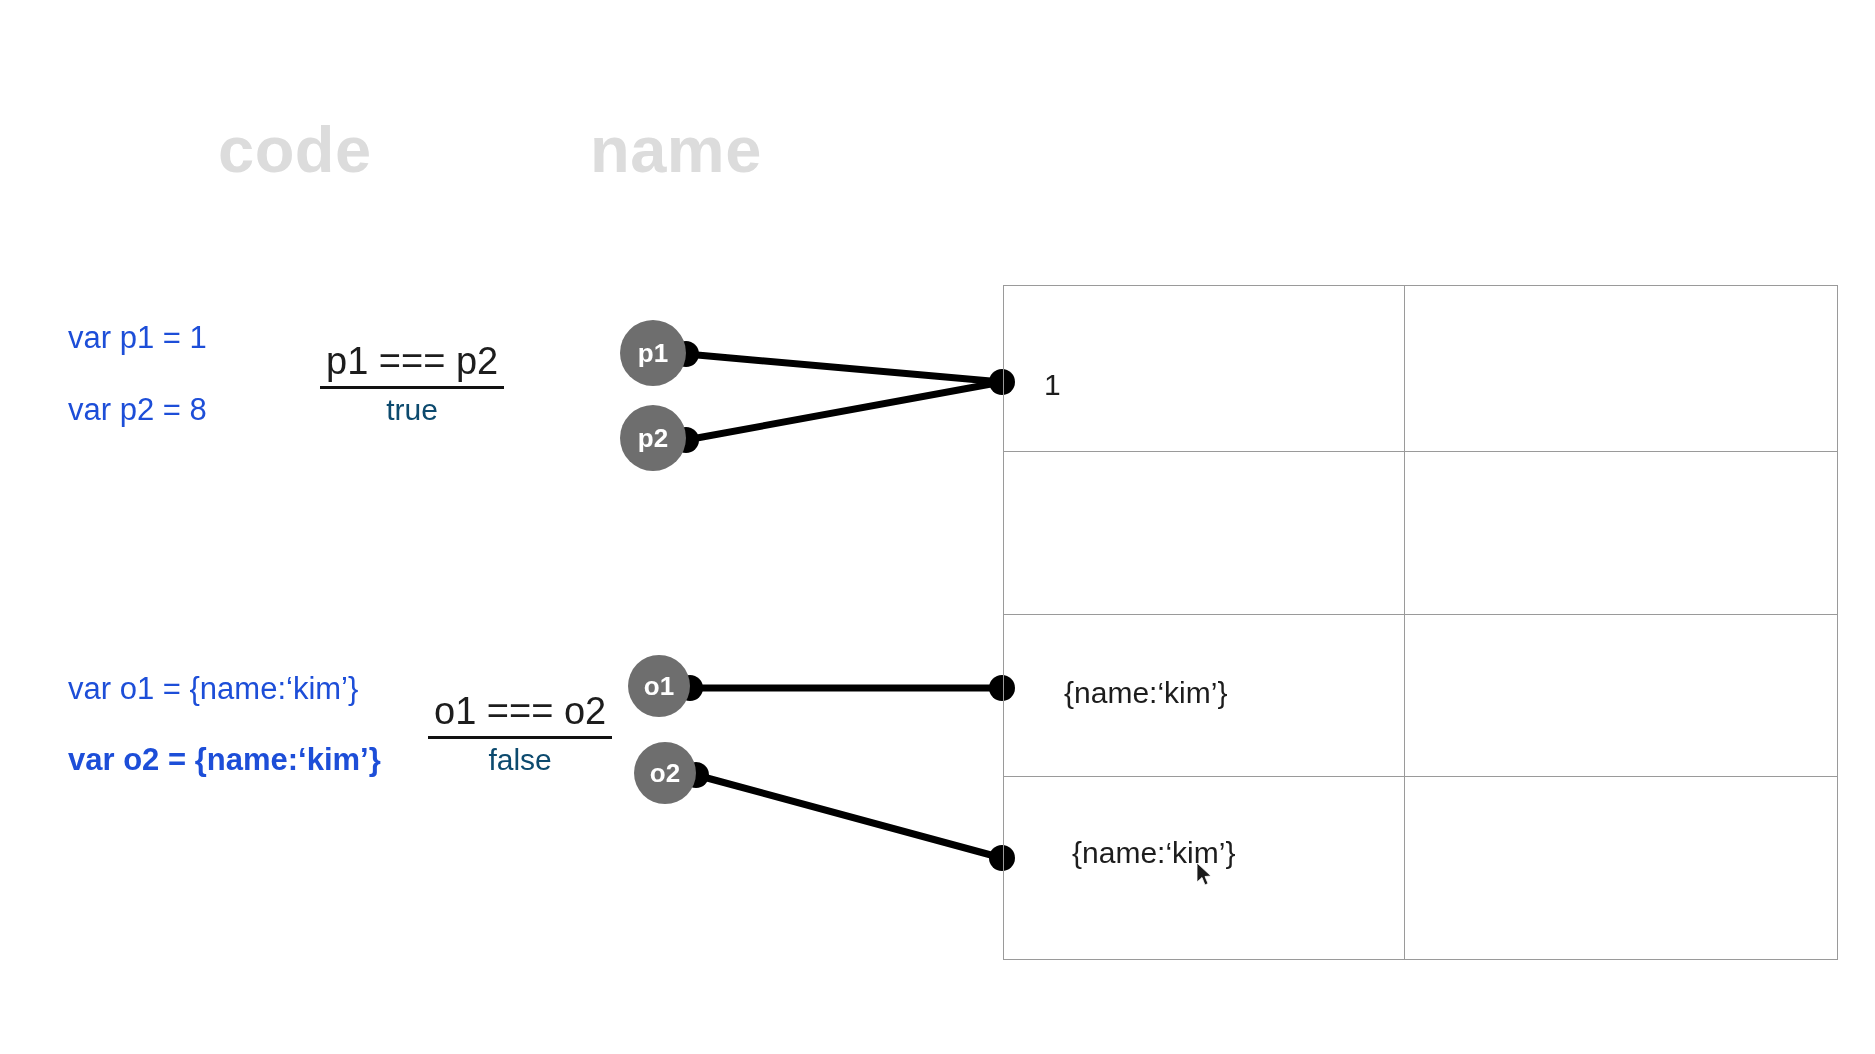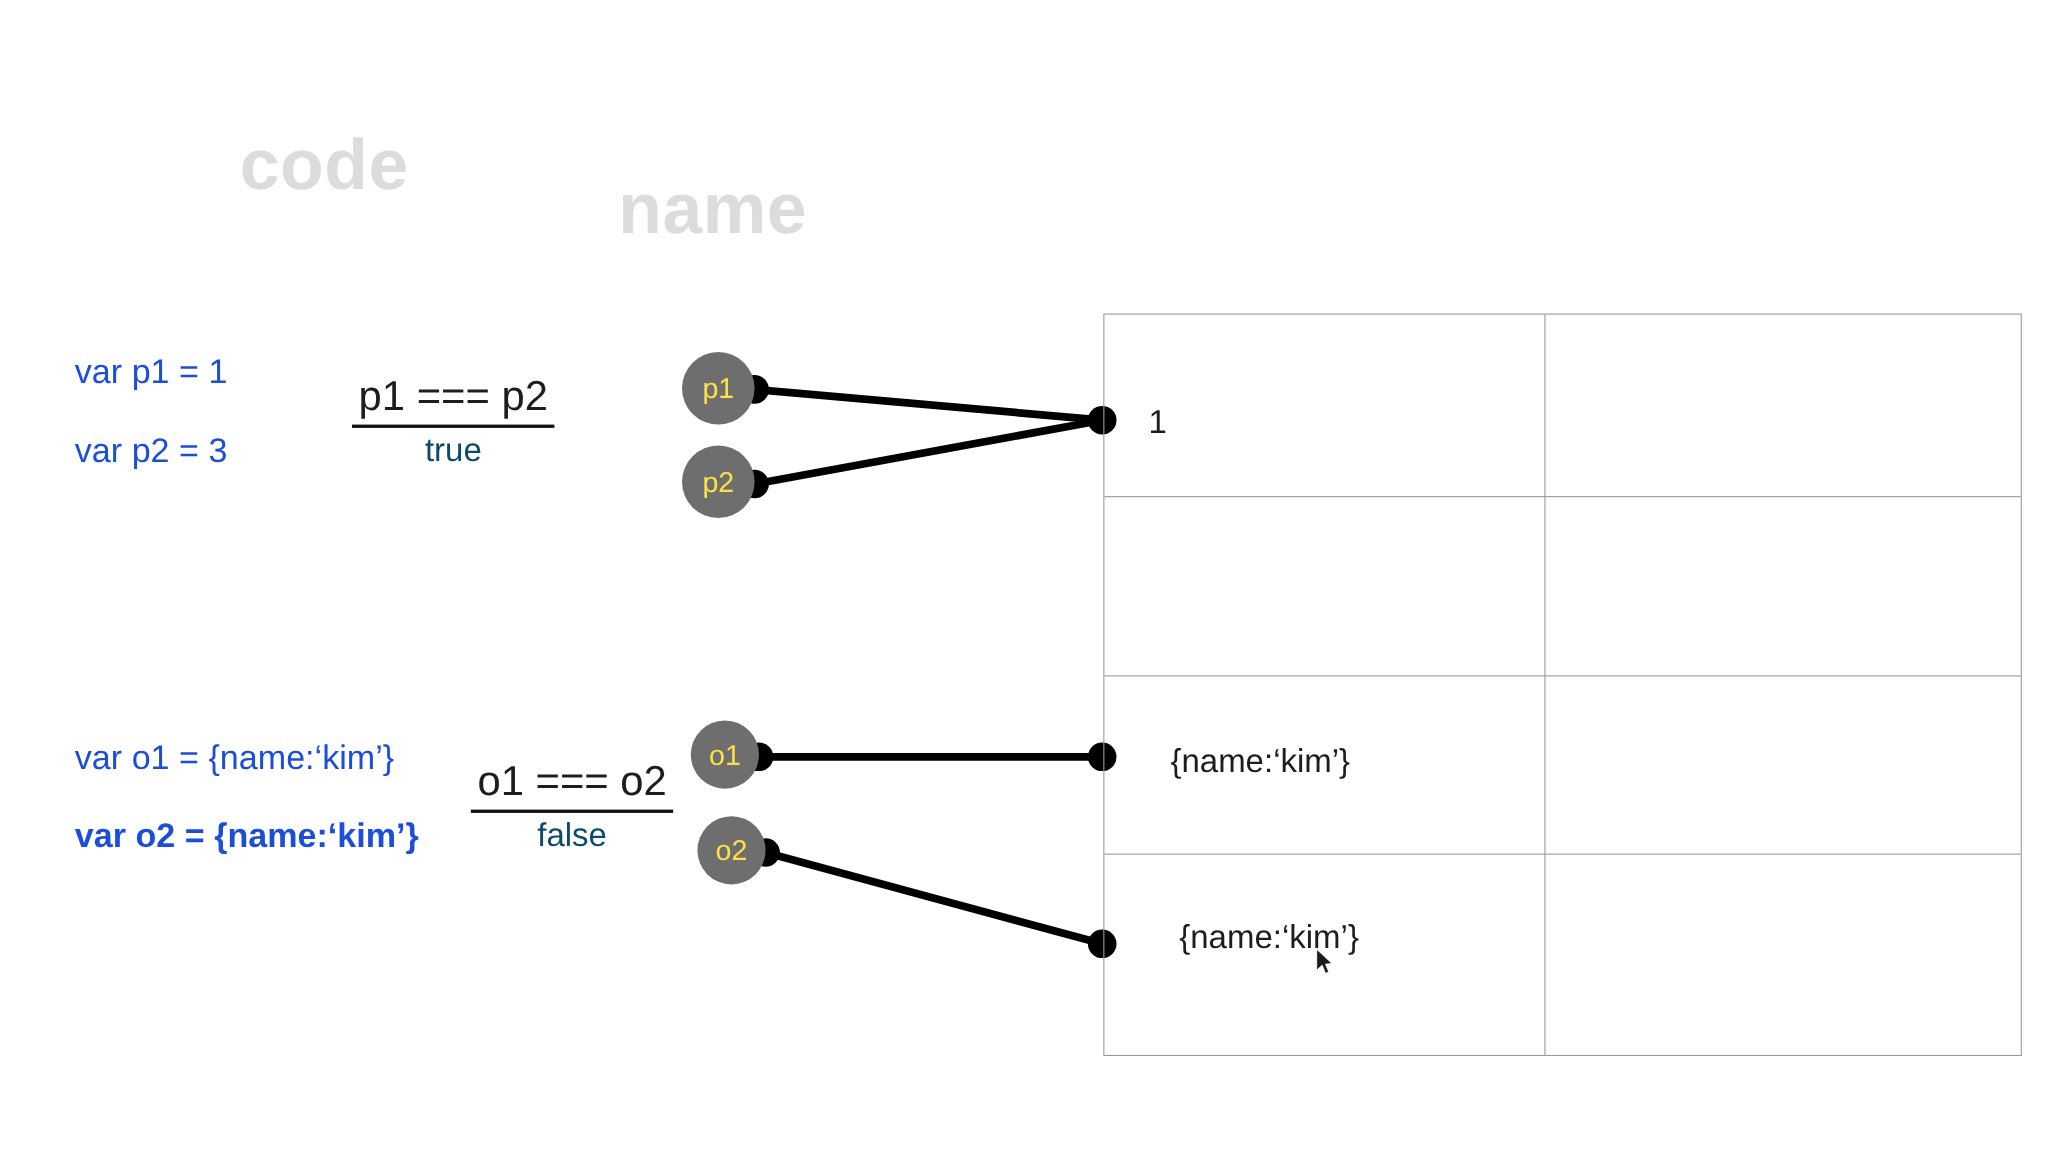--- a/index.html
+++ b/index.html
@@ -21,21 +21,21 @@
   .col-header {
     position: absolute;
     font-size: 65px;
     font-weight: bold;
     color: #dcdcdc;
     letter-spacing: 0.5px;
     white-space: nowrap;
     user-select: none;
   }
   #hdr-code  { left: 218px;  top: 112px; }
-  #hdr-name  { left: 562px;  top: 112px; margin-top: 40px; }
+  #hdr-name  { left: 590px;  top: 112px; }
   #hdr-value { left: 1334px; top: 112px; }
 
   
   .code-line {
     position: absolute;
     font-size: 31px;
     color: #1d4ed8;
     white-space: nowrap;
   }
   #code-p1 { left: 68px; top: 320px; }
@@ -63,27 +63,28 @@
     padding-top: 4px;
   }
   #compare-p { left: 320px; top: 340px; }
   #compare-o { left: 428px; top: 690px; }
 
   
   .node {
     position: absolute;
     border-radius: 50%;
     background: #6e6e6e;
-    color: #fde047;
+    color: #ffffff;
     display: flex;
     align-items: center;
     justify-content: center;
     font-size: 26px;
     line-height: 1;
     user-select: none;
+    font-weight: bold;
   }
   #node-p1 { left: 620px; top: 320px; width: 66px; height: 66px; }
   #node-p2 { left: 620px; top: 405px; width: 66px; height: 66px; }
   #node-o1 { left: 628px; top: 655px; width: 62px; height: 62px; }
   #node-o2 { left: 634px; top: 742px; width: 62px; height: 62px; }
 
   
   #edges {
     position: absolute;
     left: 0;
@@ -144,21 +145,21 @@
 </style>
 </head>
 <body>
 
 <div id="canvas">
 
   <div class="col-header" id="hdr-code">code</div>
   <div class="col-header" id="hdr-name">name</div>
 
   <div class="code-line" id="code-p1">var p1 = 1</div>
-  <div class="code-line" id="code-p2">var p2 = 3</div>
+  <div class="code-line" id="code-p2">var p2 = 8</div>
   <div class="code-line" id="code-o1">var o1 = {name:‘kim’}</div>
   <div class="code-line" id="code-o2">var o2 = {name:‘kim’}</div>
 
   <div class="compare" id="compare-p">
     <span class="expr">p1 === p2</span>
     <span class="result">true</span>
   </div>
 
   <div class="compare" id="compare-o">
     <span class="expr">o1 === o2</span>

